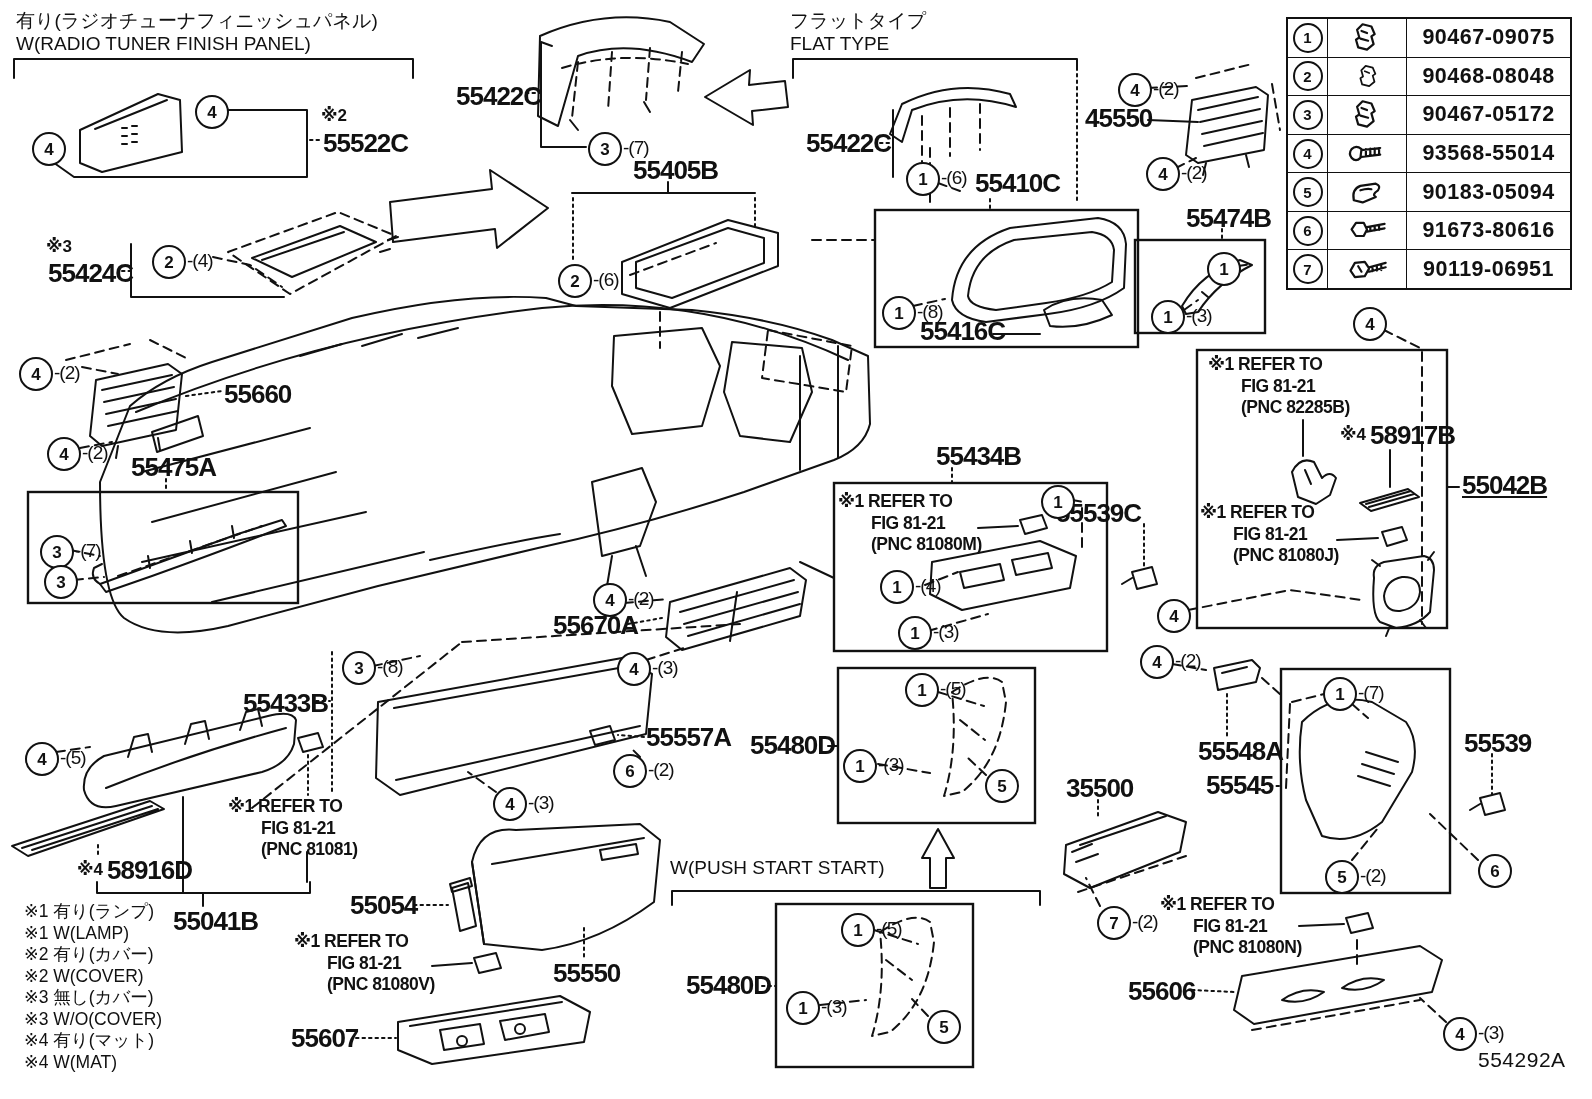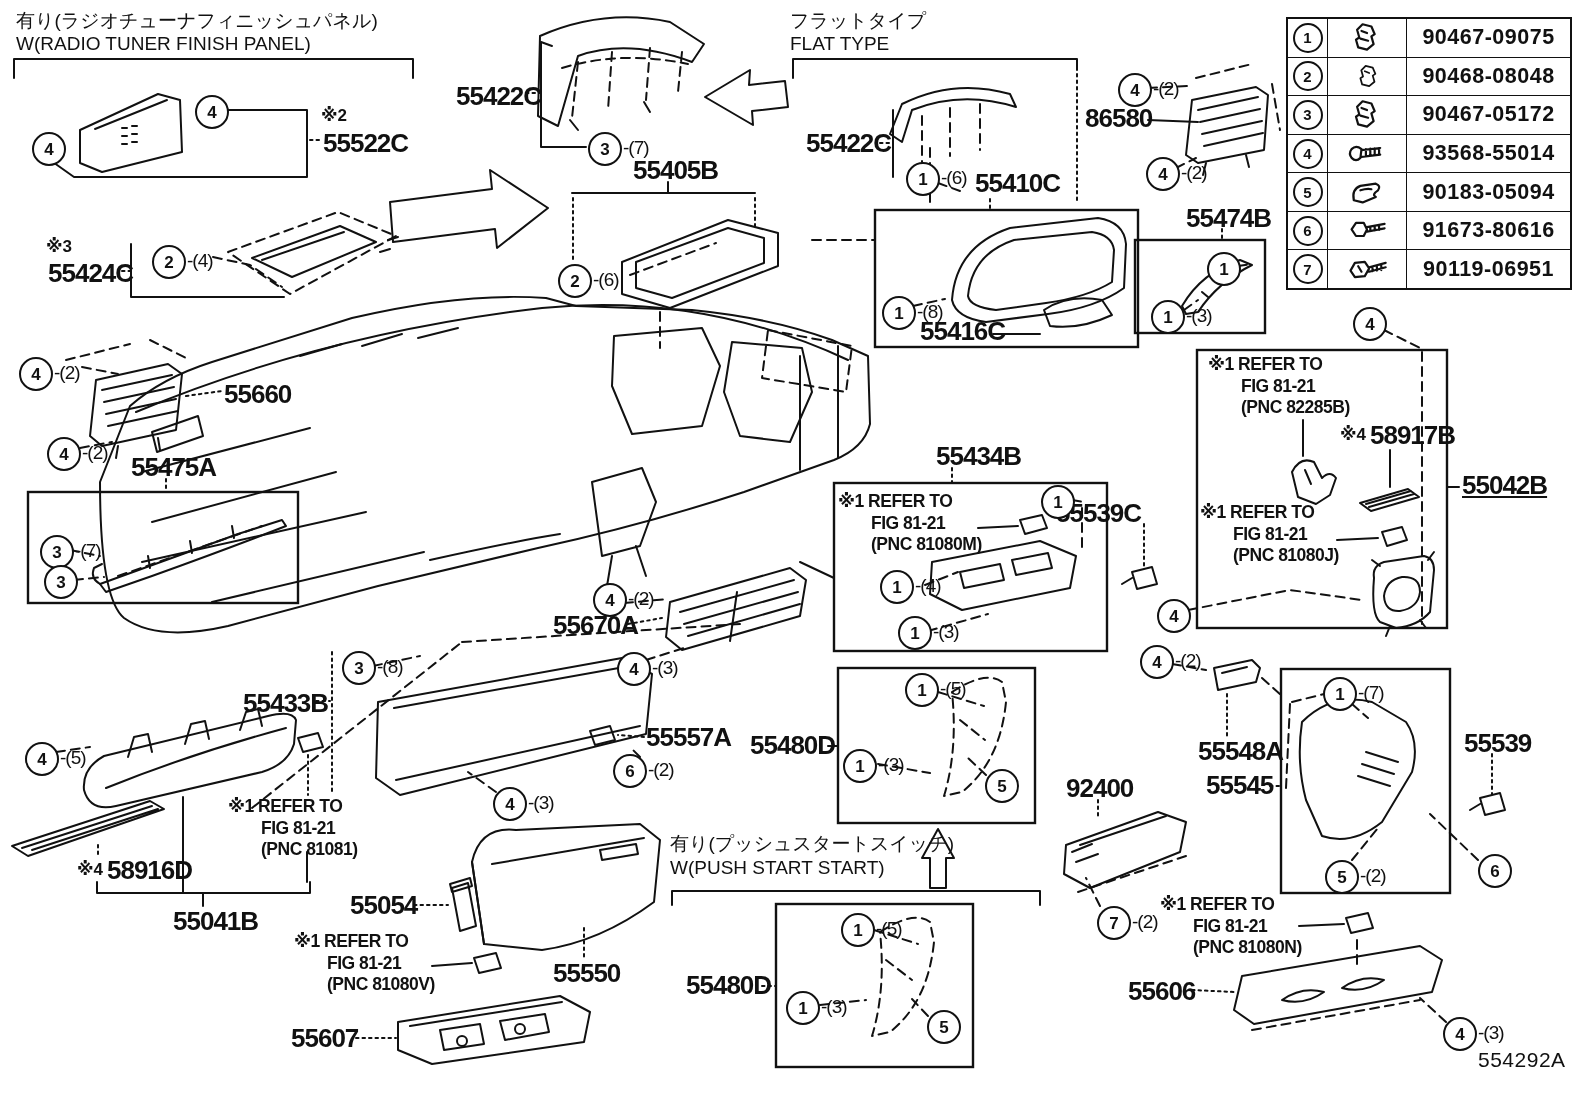--- a/index.html
+++ b/index.html
@@ -269,21 +269,20 @@
     <path class="s sd" d="M1172,664 L1206,670 M1262,678 L1282,696 M1352,704 L1368,718 M1352,860 L1378,828 M1478,860 L1430,814 M1100,906 L1086,878 M1446,1022 L1420,998 M1357,940 L1357,966"></path>
     <path class="s" d="M1299,926 L1344,924"></path>
     <path class="s sd" d="M660,312 L660,348 M930,148 L930,206"></path>
   </g>
 </svg>
 
   <div class="hdr" style="left:16px;top:8px">有り(ラジオチューナフィニッシュパネル)</div>
   <div class="hdr" style="left:16px;top:33px">W(RADIO TUNER FINISH PANEL)</div>
   <div class="hdr" style="left:790px;top:8px">フラットタイプ</div>
   <div class="hdr" style="left:790px;top:33px">FLAT TYPE</div>
-  <div class="hdr" style="left:670px;top:831px">有り(プッシュスタートスイッチ)</div>
   <div class="hdr" style="left:670px;top:857px">W(PUSH START START)</div>
 
   <div class="ftable">
       <div class="trow">
         <div class="tc c1">
           <span class="cir">1</span>
         </div>
         <div class="tc c2">
           <svg class="fic" viewBox="0 0 40 30">
             <use href="#fx-clip"></use>
@@ -362,39 +361,39 @@
   <div>
       <div class="plabel" style="left: 323px; top: 130px;"><span>55522C</span></div>
       <div class="psup" style="left: 321px; top: 107px;">※2</div>
       <div class="plabel" style="left: 48px; top: 260px;"><span>55424C</span></div>
       <div class="psup" style="left: 46px; top: 238px;">※3</div>
       <div class="plabel" style="left: 456px; top: 83px;"><span>55422C</span></div>
       <div class="plabel" style="left: 633px; top: 157px;"><span>55405B</span></div>
       <div class="plabel" style="left: 806px; top: 130px;"><span>55422C</span></div>
       <div class="plabel" style="left: 975px; top: 170px;"><span>55410C</span></div>
       <div class="plabel" style="left: 920px; top: 318px;"><span>55416C</span></div>
-      <div class="plabel" style="left: 1085px; top: 105px;"><span>86580</span></div>
+      <div class="plabel" style="left: 1085px; top: 105px;"><span>45550</span></div>
       <div class="plabel" style="left: 1186px; top: 205px;"><span>55474B</span></div>
       <div class="plabel" style="left: 1462px; top: 472px; text-decoration: underline;"><span>55042B</span></div>
       <div class="plabel" style="left: 1340px; top: 422px;"><span class="pref">※4</span><span>58917B</span></div>
       <div class="plabel" style="left: 224px; top: 381px;"><span>55660</span></div>
       <div class="plabel" style="left: 131px; top: 454px;"><span>55475A</span></div>
       <div class="plabel" style="left: 936px; top: 443px;"><span>55434B</span></div>
       <div class="plabel" style="left: 1056px; top: 500px;"><span>55539C</span></div>
       <div class="plabel" style="left: 553px; top: 612px;"><span>55670A</span></div>
       <div class="plabel" style="left: 243px; top: 690px;"><span>55433B</span></div>
       <div class="plabel" style="left: 646px; top: 724px;"><span>55557A</span></div>
       <div class="plabel" style="left: 77px; top: 857px;"><span class="pref">※4</span><span>58916D</span></div>
       <div class="plabel" style="left: 173px; top: 908px;"><span>55041B</span></div>
       <div class="plabel" style="left: 350px; top: 892px;"><span>55054</span></div>
       <div class="plabel" style="left: 553px; top: 960px;"><span>55550</span></div>
       <div class="plabel" style="left: 291px; top: 1025px;"><span>55607</span></div>
       <div class="plabel" style="left: 750px; top: 732px;"><span>55480D</span></div>
       <div class="plabel" style="left: 686px; top: 972px;"><span>55480D</span></div>
-      <div class="plabel" style="left: 1066px; top: 775px;"><span>92400</span></div>
+      <div class="plabel" style="left: 1066px; top: 775px;"><span>35500</span></div>
       <div class="plabel" style="left: 1198px; top: 738px;"><span>55548A</span></div>
       <div class="plabel" style="left: 1206px; top: 772px;"><span>55545</span></div>
       <div class="plabel" style="left: 1464px; top: 730px;"><span>55539</span></div>
       <div class="plabel" style="left: 1128px; top: 978px;"><span>55606</span></div>
     </div>
   <div>
       <div class="callout" style="left: 195px; top: 95px;">
         <span class="cnum">4</span>
       </div>
       <div class="callout" style="left: 32px; top: 132px;">
@@ -563,15 +562,25 @@
         <div class="ind">FIG 81-21</div>
         <div class="ind">(PNC 81080V)</div>
       </div>
       <div class="refnote" style="left: 1160px; top: 894px;">
         <div class="">※1 REFER TO</div>
         <div class="ind">FIG 81-21</div>
         <div class="ind">(PNC 81080N)</div>
       </div>
     </div>
 
+  <div class="noteslist" style="left:24px;top:901px">
+      <div class="nline">※1 有り(ランプ)</div>
+      <div class="nline">※1 W(LAMP)</div>
+      <div class="nline">※2 有り(カバー)</div>
+      <div class="nline">※2 W(COVER)</div>
+      <div class="nline">※3 無し(カバー)</div>
+      <div class="nline">※3 W/O(COVER)</div>
+      <div class="nline">※4 有り(マット)</div>
+      <div class="nline">※4 W(MAT)</div>
+    </div>
 
   <div class="did" style="left:1478px;top:1048px">554292A</div>
 </div>
 
 </body></html>

